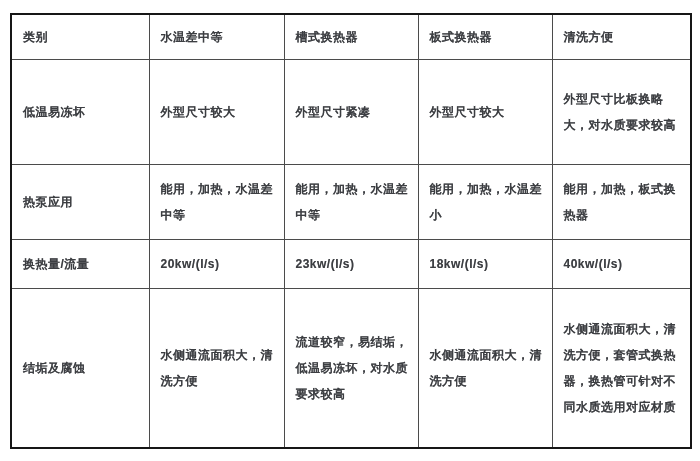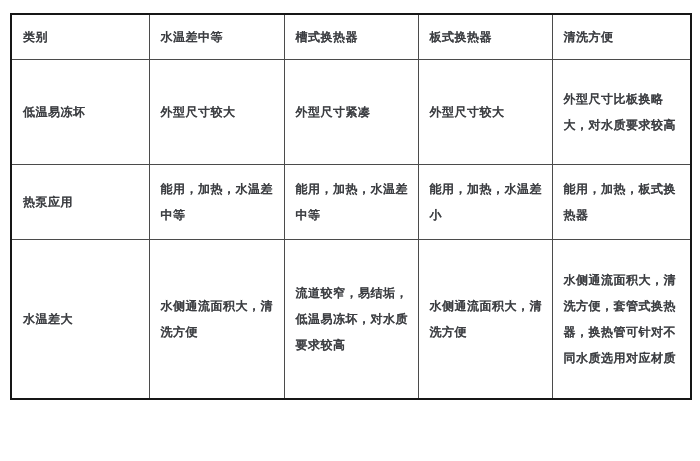--- a/index.html
+++ b/index.html
@@ -71,22 +71,29 @@
         <td>外型尺寸较大</td>
         <td>外型尺寸比板换略大，对水质要求较高</td>
       </tr>
       <tr class="r-app">
         <th>热泵应用</th>
         <td>能用，加热，水温差中等</td>
         <td>能用，加热，水温差中等</td>
         <td>能用，加热，水温差小</td>
         <td>能用，加热，板式换热器</td>
       </tr>
+      <tr class="r-cap">
+        <th>换热量/流量</th>
+        <td>20kw/(l/s)</td>
+        <td>23kw/(l/s)</td>
+        <td>18kw/(l/s)</td>
+        <td>40kw/(l/s)</td>
+      </tr>
       <tr class="r-scale">
-        <th>水温差大</th>
+        <th>结垢及腐蚀</th>
         <td>水侧通流面积大，清洗方便</td>
         <td>流道较窄，易结垢，低温易冻坏，对水质要求较高</td>
         <td>水侧通流面积大，清洗方便</td>
         <td>水侧通流面积大，清洗方便，套管式换热器，换热管可针对不同水质选用对应材质</td>
       </tr>
     </tbody>
   </table>
 </div>
 
 </body></html>

